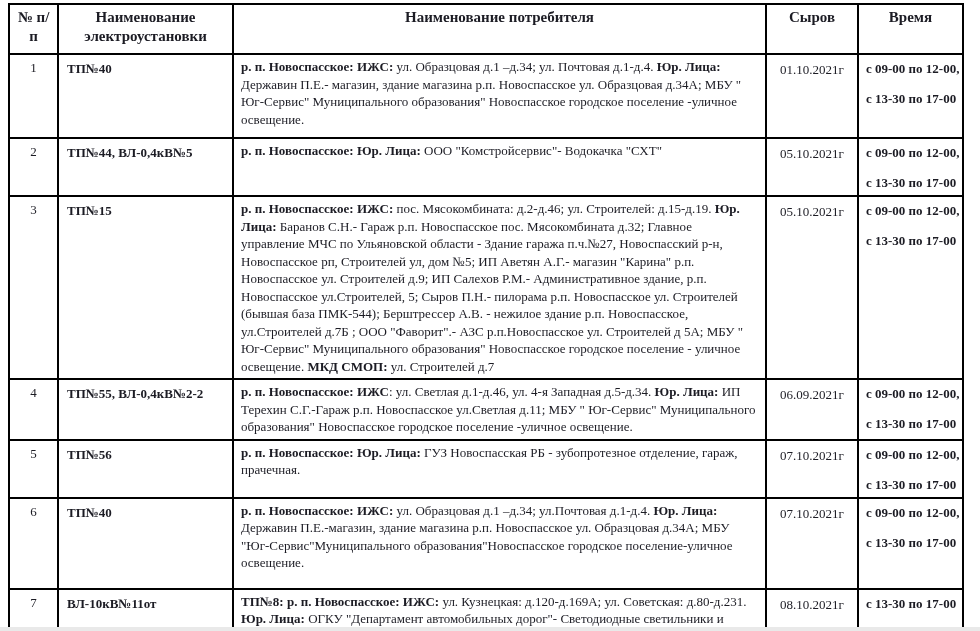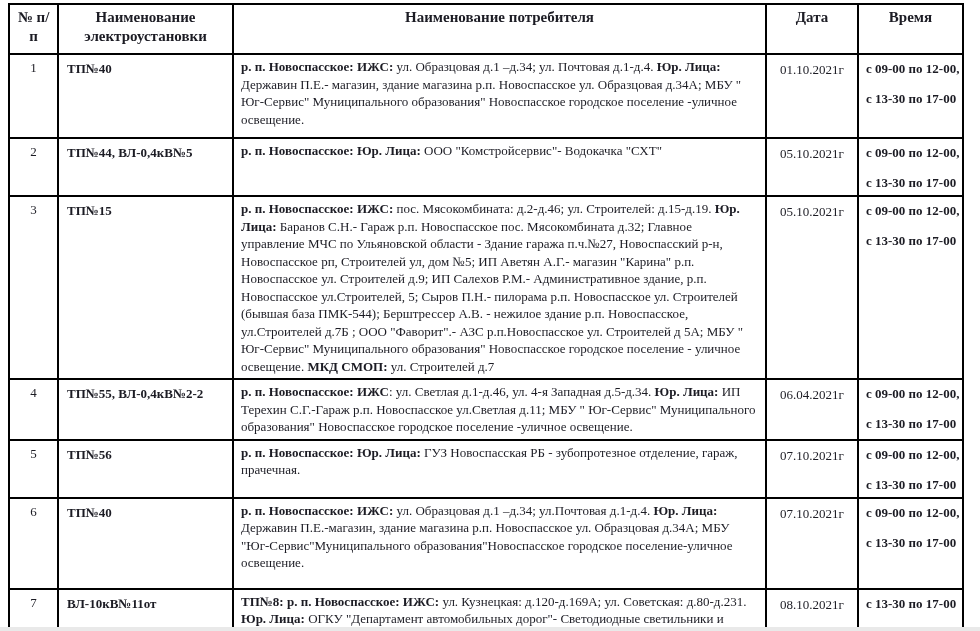--- a/index.html
+++ b/index.html
@@ -70,21 +70,21 @@
     <col style="width:175px">
     <col style="width:533px">
     <col style="width:92px">
     <col style="width:105px">
   </colgroup>
   <thead>
     <tr>
       <th class="h-num">№ п/п</th>
       <th class="h-inst">Наименование электроустановки</th>
       <th class="h-cons">Наименование потребителя</th>
-      <th class="h-date">Дата</th>
+      <th class="h-date">Сыров</th>
       <th class="h-time">Время</th>
     </tr>
   </thead>
   <tbody>
   <tr>
     <td class="c-num">1</td>
     <td class="c-inst">
           <div class="para">ТП№40</div>
         </td>
     <td class="c-cons"><span class="b">р. п. Новоспасское: ИЖС: </span><span>ул. Образцовая д.1 –д.34; ул. Почтовая д.1-д.4. </span><span class="b">Юр. Лица:</span><span> Державин П.Е.- магазин, здание магазина р.п. Новоспасское ул. Образцовая д.34А; МБУ " Юг-Сервис" Муниципального образования" Новоспасское городское поселение -уличное освещение.</span></td>
@@ -120,21 +120,21 @@
           <div class="time-line">с 13-30 по 17-00</div>
         </td>
   </tr>
 
   <tr>
     <td class="c-num">4</td>
     <td class="c-inst">
           <div class="para">ТП№55, ВЛ-0,4кВ№2-2</div>
         </td>
     <td class="c-cons"><span class="b">р. п. Новоспасское: ИЖС</span><span>: ул. Светлая д.1-д.46, ул. 4-я Западная д.5-д.34. </span><span class="b">Юр. Лица: </span><span>ИП Терехин С.Г.-Гараж р.п. Новоспасское ул.Светлая д.11; МБУ " Юг-Сервис" Муниципального образования" Новоспасское городское поселение -уличное освещение.</span></td>
-    <td class="c-date">06.04.2021г</td>
+    <td class="c-date">06.09.2021г</td>
     <td class="c-time">
           <div class="time-line">с 09-00 по 12-00,</div>
           <div class="time-line">с 13-30 по 17-00</div>
         </td>
   </tr>
 
   <tr>
     <td class="c-num">5</td>
     <td class="c-inst">
           <div class="para">ТП№56</div>

